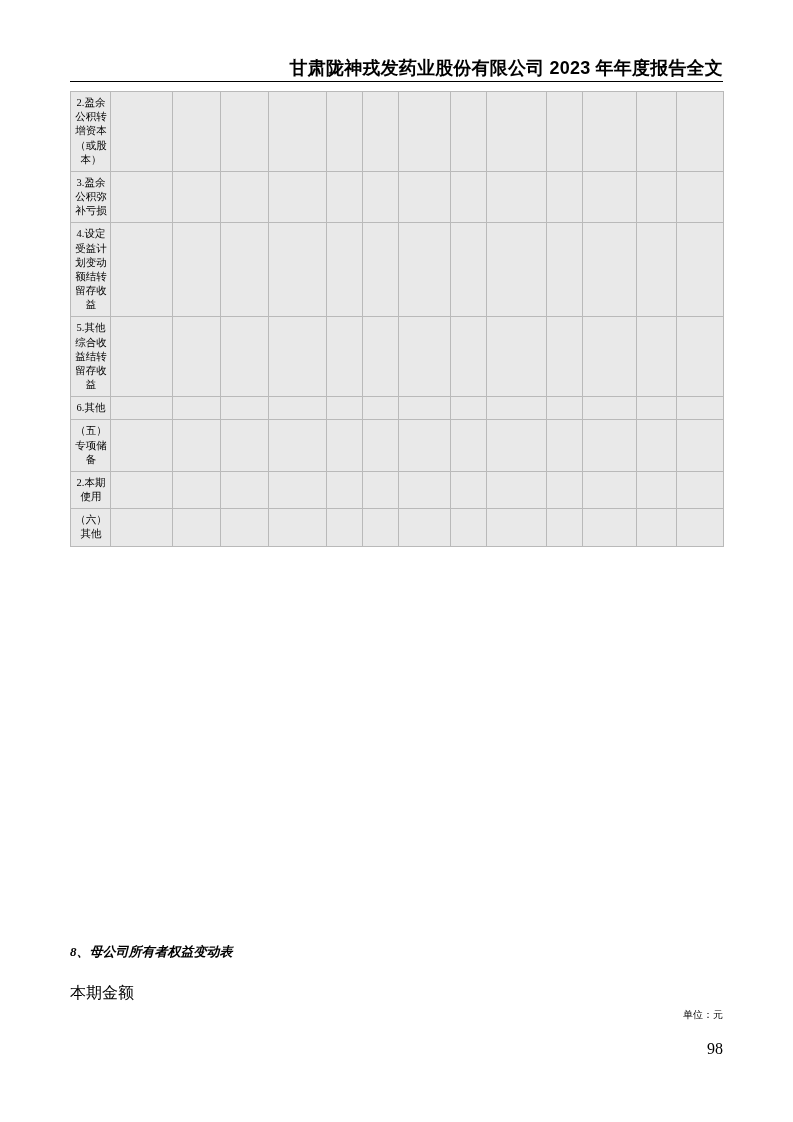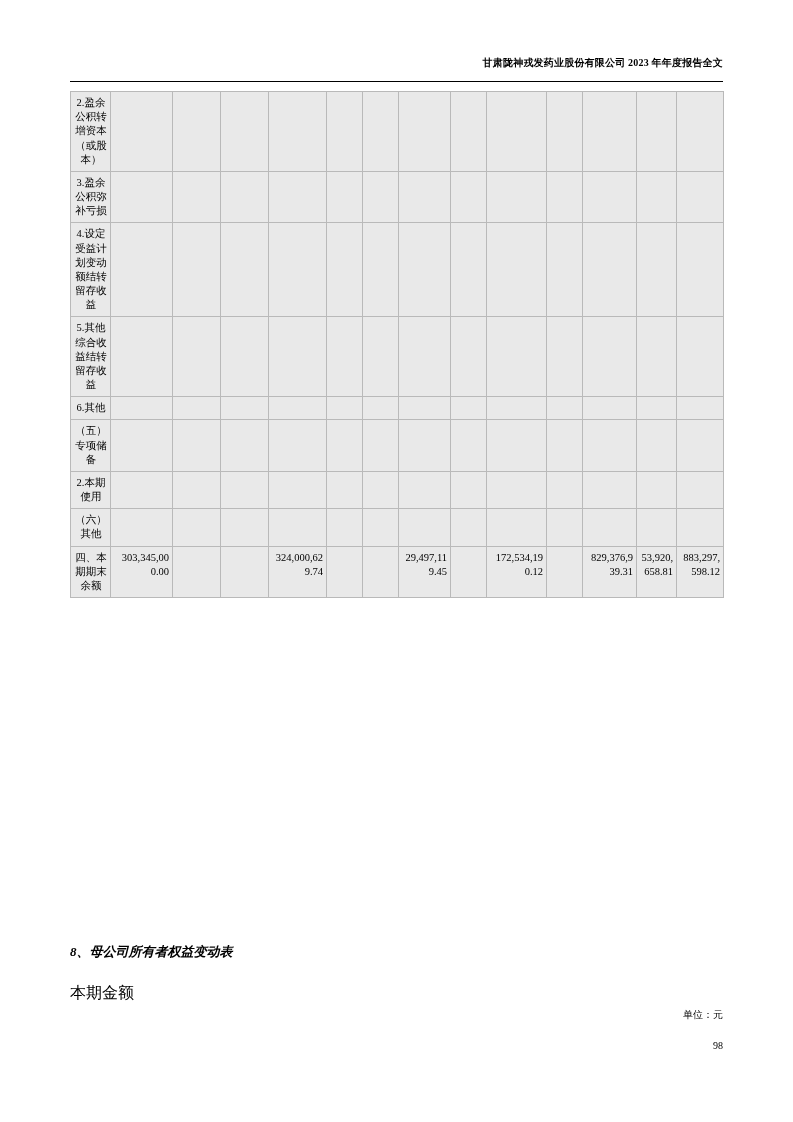--- a/index.html
+++ b/index.html
@@ -20,22 +20,22 @@
     height: 1122px;
     box-sizing: border-box;
     padding: 0;
   }
   .header {
     position: absolute;
     top: 56px;
     left: 70px;
     right: 70px;
     text-align: right;
-    font-size: 10px;
-    font-family: Liberation Serif, serif;
+    font-size: 18px;
+    font-family: Liberation Sans, sans-serif;
     font-weight: bold;
     letter-spacing: 0.2px;
   }
   .header-rule {
     position: absolute;
     top: 81px;
     left: 70px;
     width: 653px;
     border-bottom: 1px solid #000;
   }
@@ -88,21 +88,21 @@
     position: absolute;
     right: 70px;
     top: 1008px;
     font-size: 10px;
     font-family: "Liberation Serif", serif;
   }
   .page-number {
     position: absolute;
     right: 70px;
     top: 1040px;
-    font-size: 10px;
+    font-size: 16px;
     font-family: "Liberation Serif", serif;
   }
 </style>
 </head>
 <body>
 
 <div class="page">
 
   <div class="header">甘肃陇神戎发药业股份有限公司 2023 年年度报告全文</div>
   <div class="header-rule"></div>
@@ -247,36 +247,20 @@
           <td class="num"></td>
           <td class="num"></td>
           <td class="num"></td>
           <td class="num"></td>
           <td class="num"></td>
           <td class="num"></td>
           <td class="num"></td>
           <td class="num"></td>
           <td class="num"></td>
         </tr>
-        <tr>
-          <td class="label">四、本期期末余额</td>
-          <td class="num">303,345,000.00</td>
-          <td class="num"></td>
-          <td class="num"></td>
-          <td class="num">324,000,629.74</td>
-          <td class="num"></td>
-          <td class="num"></td>
-          <td class="num">29,497,119.45</td>
-          <td class="num"></td>
-          <td class="num">172,534,190.12</td>
-          <td class="num"></td>
-          <td class="num">829,376,939.31</td>
-          <td class="num">53,920,658.81</td>
-          <td class="num">883,297,598.12</td>
-        </tr>
       </tbody>
     </table>
   </div>
 
   <div class="section-title">8、母公司所有者权益变动表</div>
   <div class="subtitle">本期金额</div>
   <div class="unit">单位：元</div>
   <div class="page-number">98</div>
 
 </div>

